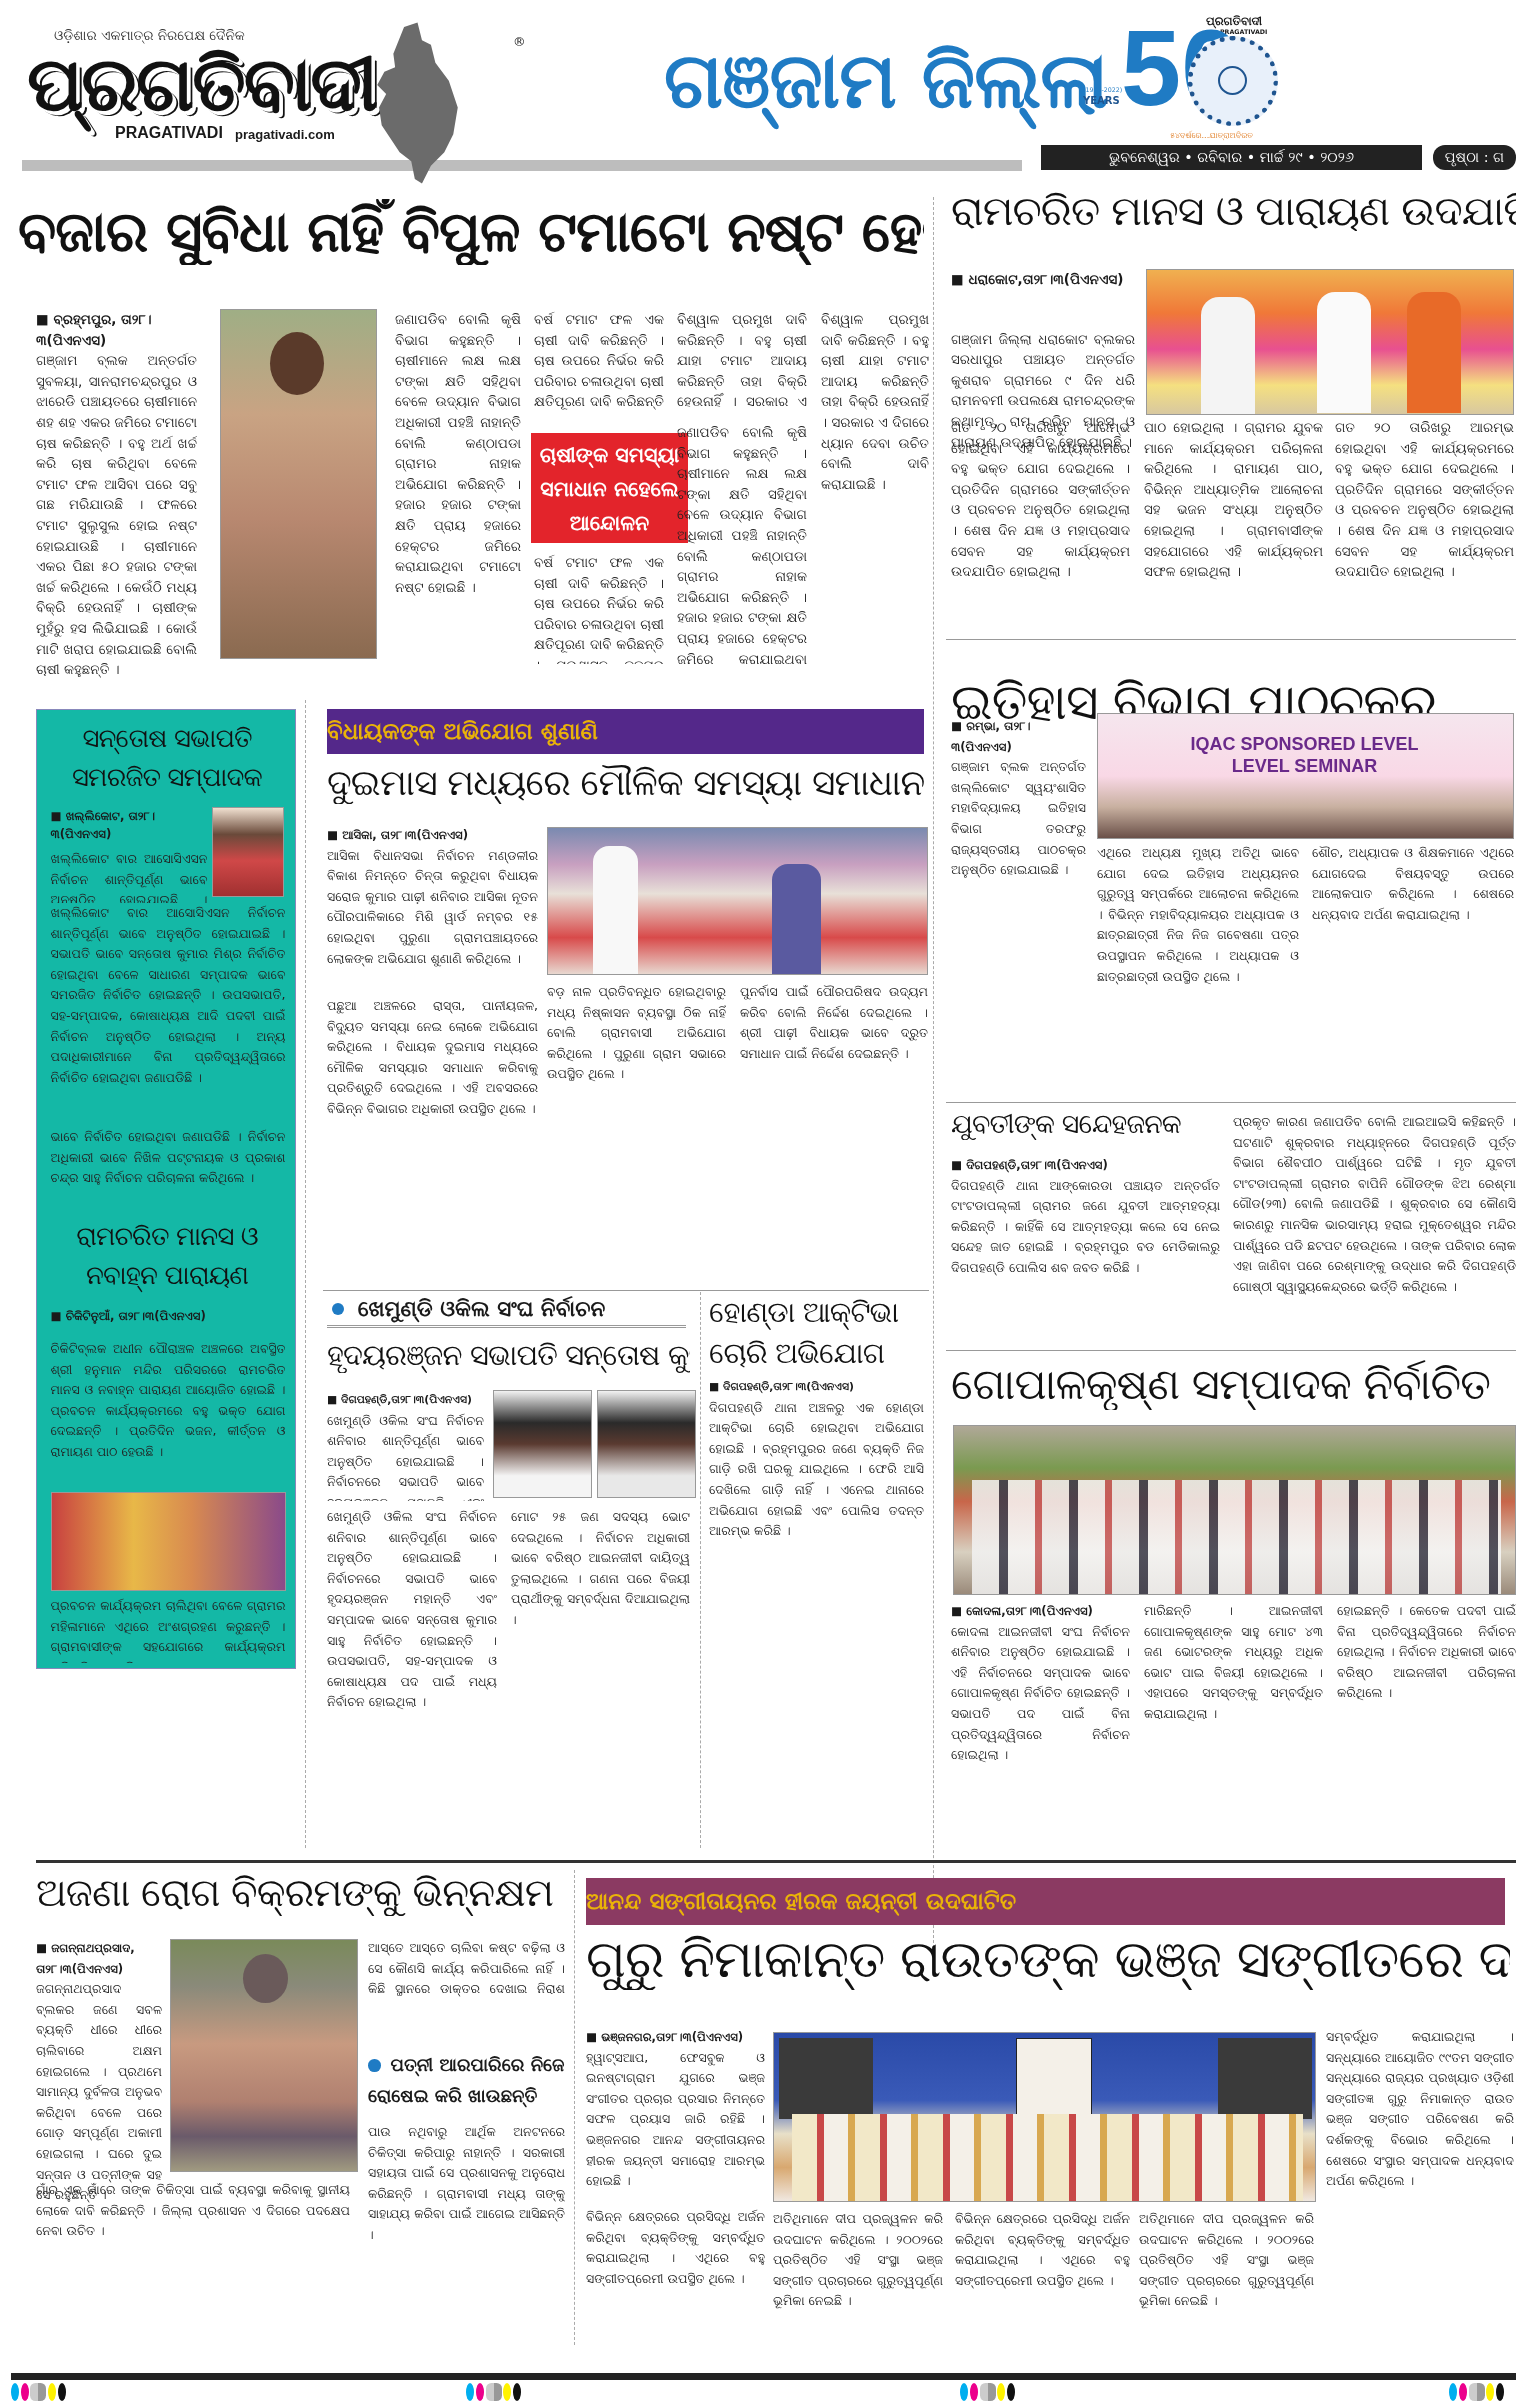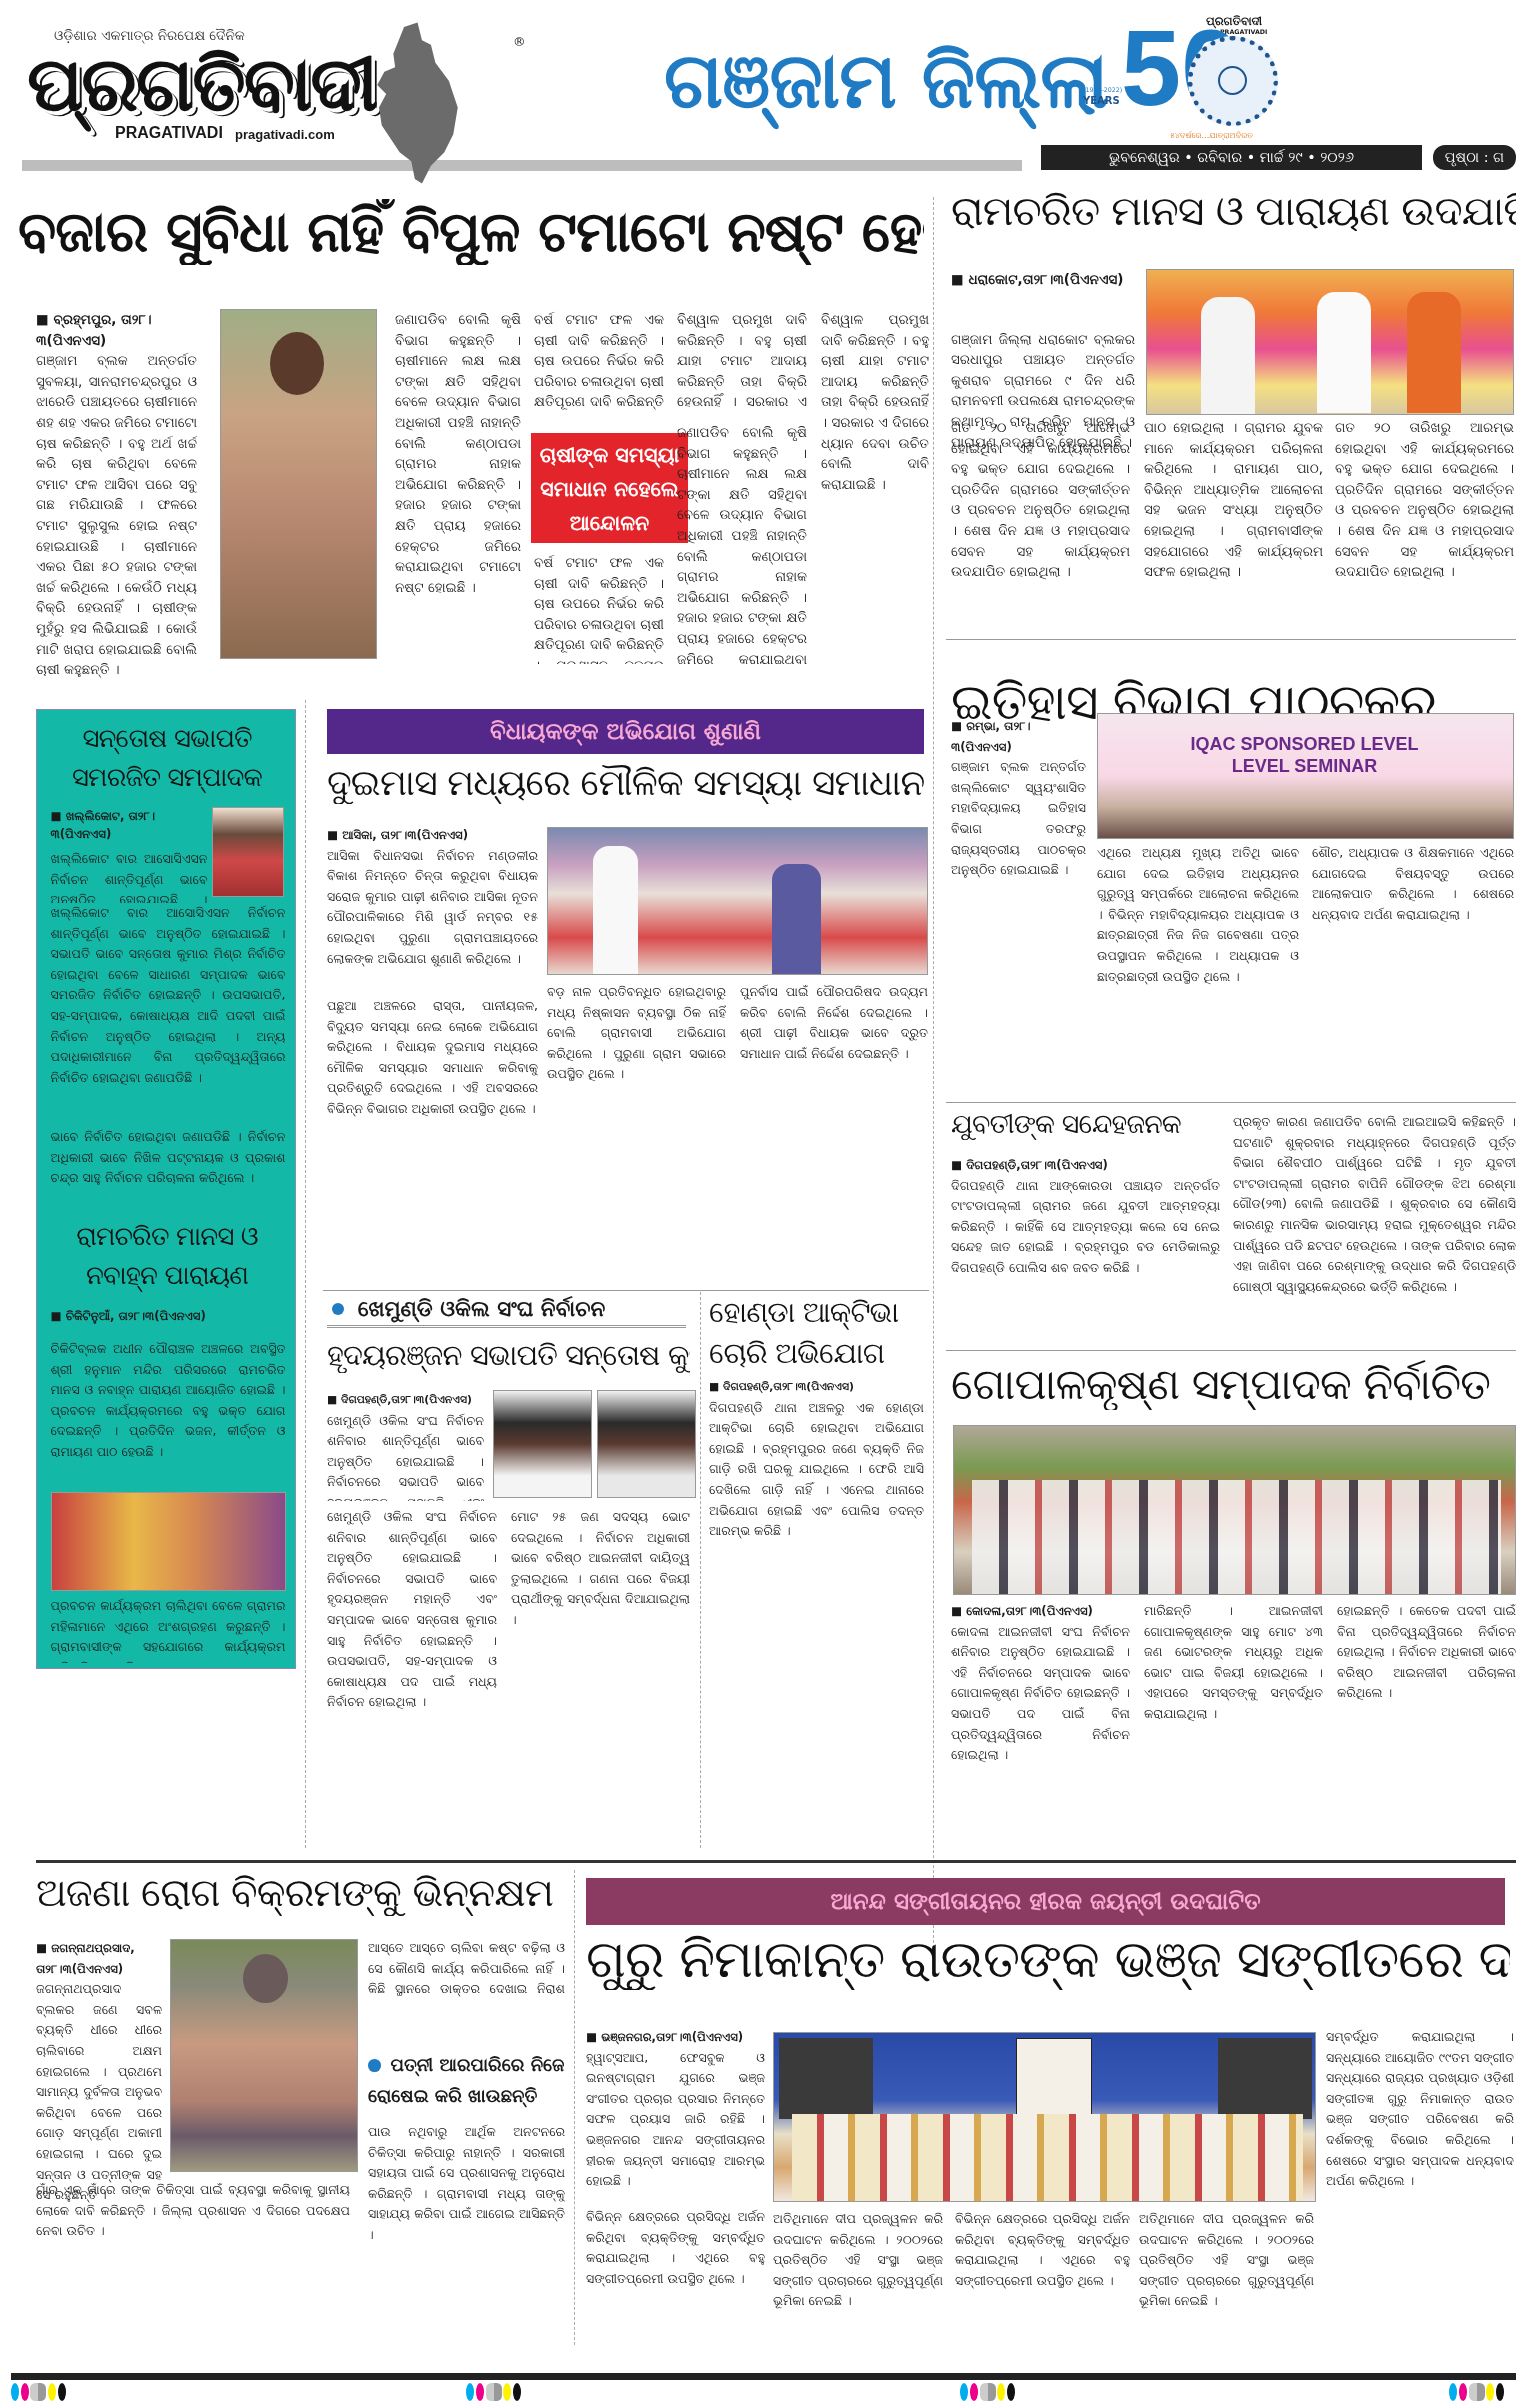--- a/index.html
+++ b/index.html
@@ -22,21 +22,21 @@
   #masthead-en { left: 115px; top: 124px; font-size: 16px; font-weight: bold; font-family: "Liberation Sans", sans-serif; }
   #masthead-web { left: 235px; top: 127px; font-size: 13px; font-weight: bold; font-family: "Liberation Sans", sans-serif; }
   #masthead-grey-bar { left: 22.4px; top: 160px; width: 1000px; height: 10.8px; background: #bdbdbd; }
   #district-map { left: 368px; top: 18px; width: 99px; height: 170px; }
   #district-title { left: 664px; top: 36px; font-size: 77px; font-weight: 900; color: #1f7bc4; letter-spacing: -0.9px; }
   #jubilee { left: 1121px; top: 13.5px; width: 395px; height: 126px; }
   #dateline-bar { left: 1041px; top: 145px; width: 381px; height: 25px; background: #222; color: #fff; font-size: 14.4px; line-height: 25px; text-align: center; }
   #page-no { left: 1433px; top: 145px; width: 83px; height: 25px; background: #222; color: #fff; font-size: 14.4px; line-height: 25px; text-align: center; border-radius: 12px; }
 
   .boxed { position: absolute; border: 0.9px solid #88b; background: #14b8a6; padding-left: 32px; }
-  .banner { position: absolute; color: #f9a8d4; font-weight: bold; text-align: center; }
+  .banner { position: absolute; color: #eab308; font-weight: bold; text-align: left; }
 </style>
 </head>
 <body>
 
 <div class="abs" id="masthead-tagline">ଓଡ଼ିଶାର ଏକମାତ୍ର ନିରପେକ୍ଷ ଦୈନିକ</div>
 <div class="abs" id="masthead-logo">ପ୍ରଗତିବାଦୀ</div>
 <div class="abs" id="masthead-reg">®</div>
 <div class="abs" id="masthead-en">PRAGATIVADI</div>
 <div class="abs" id="masthead-web">pragativadi.com</div>
 <div class="abs" id="masthead-grey-bar"></div>

